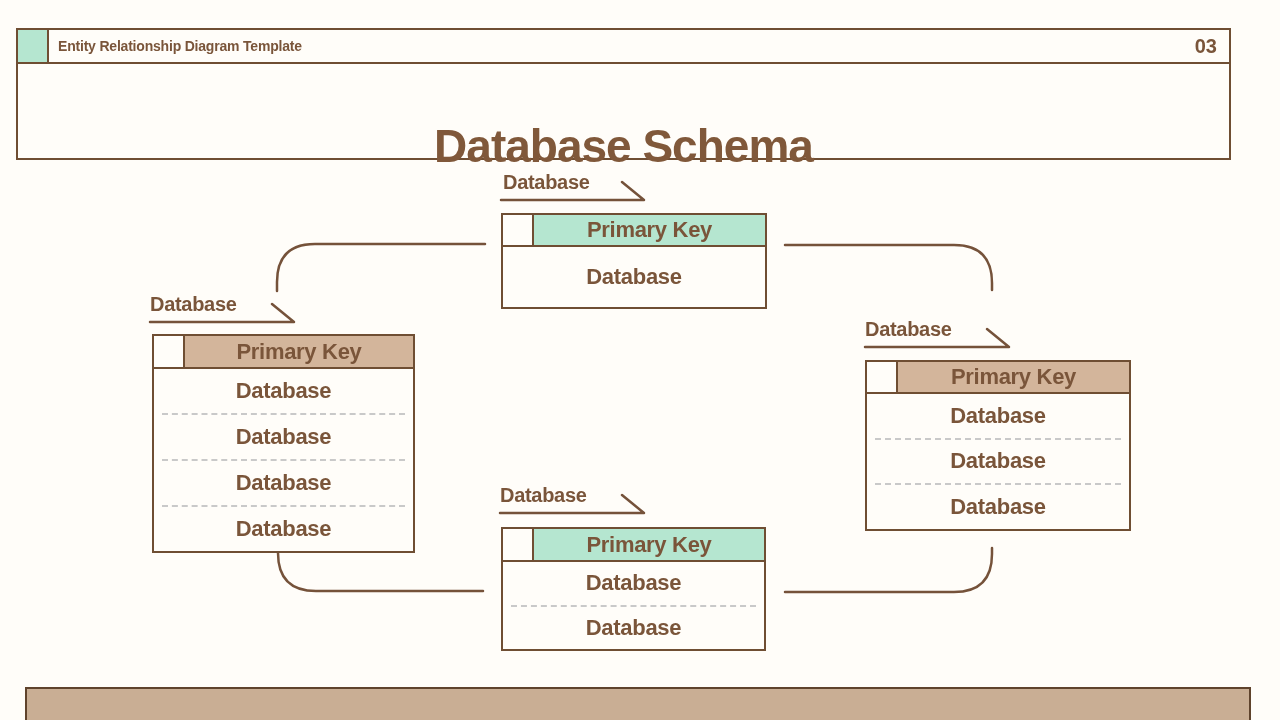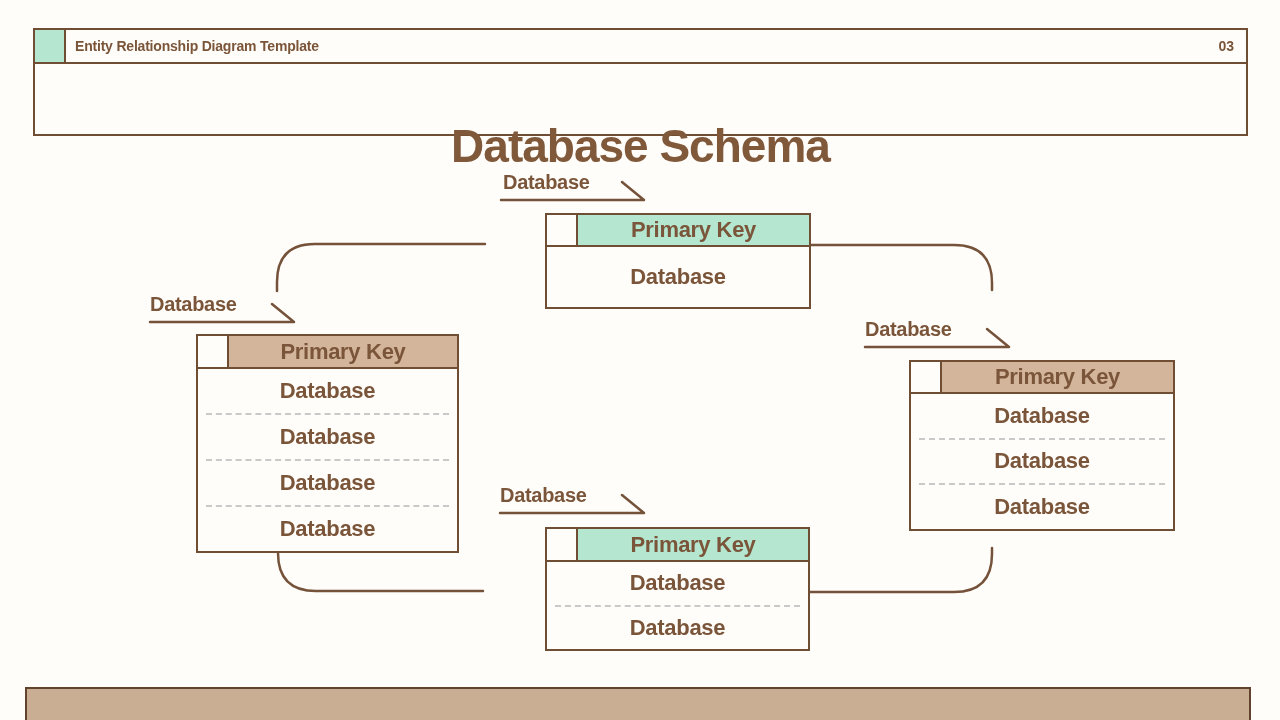--- a/index.html
+++ b/index.html
@@ -6,55 +6,55 @@
   html,body { width:1280px; height:720px; }
   .slide {
     position:relative; width:1280px; height:720px;
     background:#fffdf9; overflow:hidden;
     font-family:"Liberation Sans", sans-serif;
     color:#7a553a;
   }
 
   
   .title-block {
-    position:absolute; left:33px; top:28px; width:1215px; height:108px;
+    position:absolute; left:16px; top:28px; width:1215px; height:132px;
     border:2px solid #6f4e33; background:#fffdf9;
   }
   .strip {
     height:34px; border-bottom:2px solid #6f4e33;
     display:flex; align-items:stretch;
   }
   .chip {
     width:31px; background:#b5e6d0; border-right:2px solid #6f4e33;
   }
   .strip-label {
     flex:1; display:flex; align-items:center; padding-left:9px;
     font-size:14px; font-weight:bold; letter-spacing:-0.2px; color:#7a553a;
   }
   .page-num {
     display:flex; align-items:center; padding-right:12px;
-    font-size:14px; font-weight:bold; color:#7a553a;
+    font-size:20px; font-weight:bold; color:#7a553a;
   }
   .big-title {
     height:67px; display:flex; align-items:center; justify-content:center;
     font-size:46px; font-weight:bold; letter-spacing:-1px; color:#80583a;margin-top:48px;
   }
 
   
   .wires { position:absolute; left:0; top:0; width:1280px; height:720px; pointer-events:none; }
 
   
   .entity-label {
     position:absolute; font-size:20px; font-weight:bold;
     letter-spacing:-0.3px; color:#7a553a; white-space:nowrap;
   }
 
   
   .entity {
-    position:absolute; border:2px solid #6f4e33; background:#fffdf9;margin-left:44px;
+    position:absolute; border:2px solid #6f4e33; background:#fffdf9;
   }
   .entity-header {
     display:flex; align-items:stretch; border-bottom:2px solid #6f4e33;
   }
   .key-cell {
     width:31px; background:#fffdf9; border-right:2px solid #6f4e33;
   }
   .header-title {
     flex:1; display:flex; align-items:center; justify-content:center;
     font-size:22px; font-weight:bold; letter-spacing:-0.3px; color:#7a553a;

